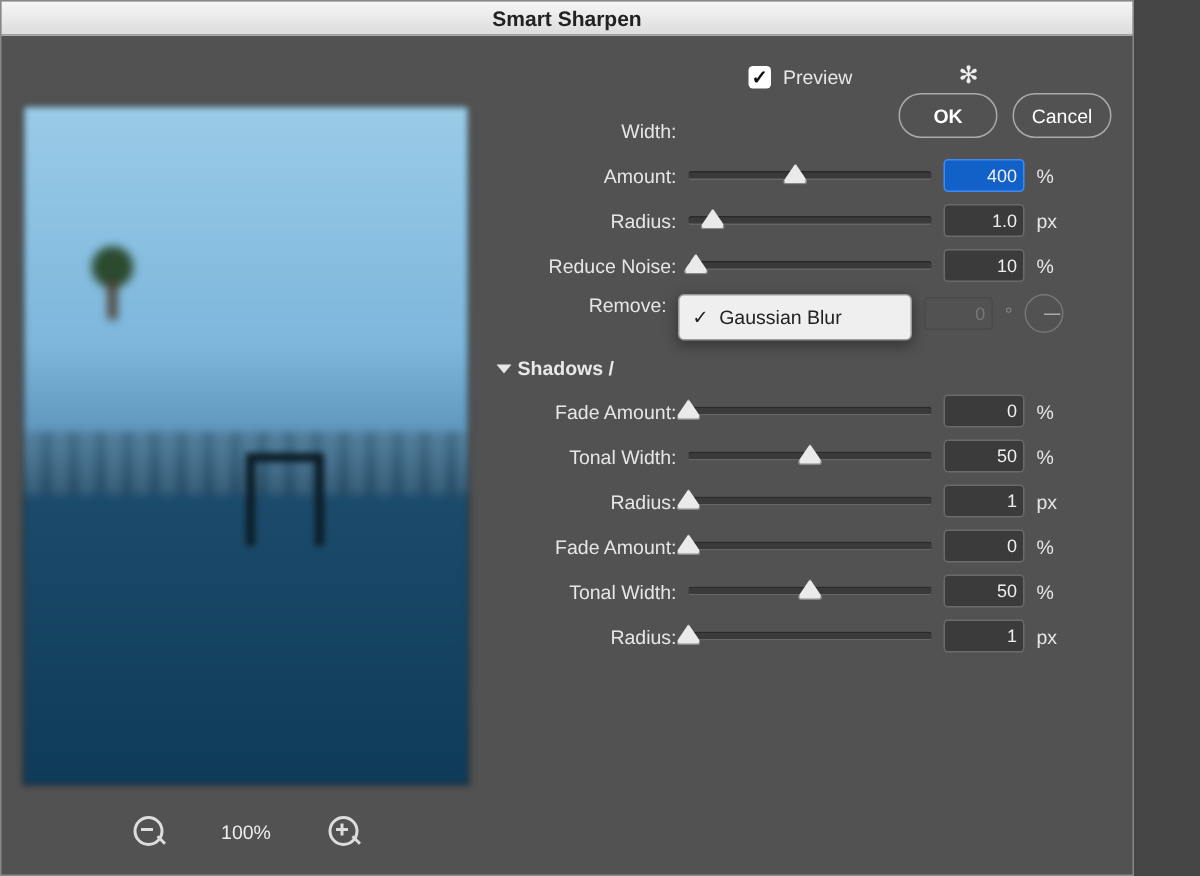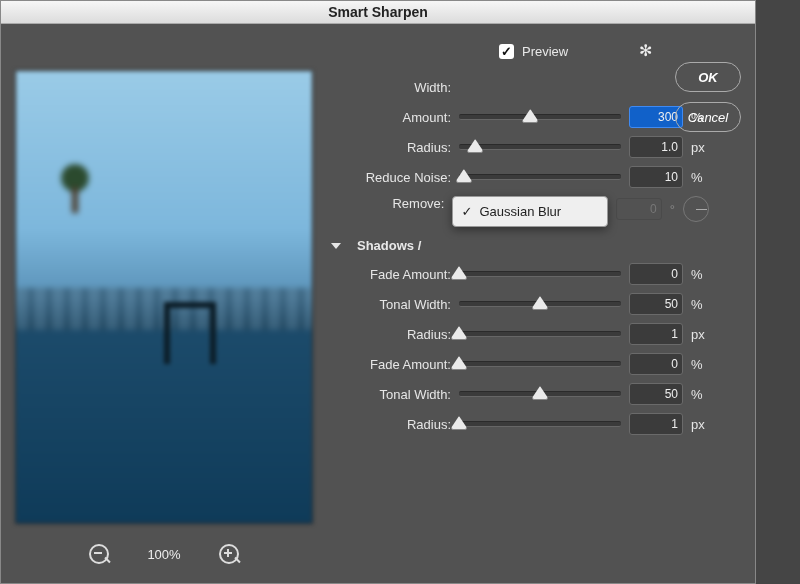--- a/index.html
+++ b/index.html
@@ -14,38 +14,38 @@
   .pier{position:absolute;left:148px;top:51%;width:40px;height:56px;border-left:6px solid #0b1c26;border-right:6px solid #0b1c26;border-top:6px solid #0b1c26;}
   .zoombar{display:flex;align-items:center;justify-content:center;gap:38px;padding:20px 0 4px 0;}
   .zoom-icon{width:16px;height:16px;border:2px solid #ddd;border-radius:50%;position:relative;}
   .zoom-icon::after{content:'';position:absolute;width:7px;height:2px;background:#ddd;left:13px;top:13px;transform:rotate(45deg);}
   .zoom-icon.minus::before{content:'';position:absolute;left:3px;top:6px;width:8px;height:2px;background:#ddd;}
   .zoom-icon.plus::before{content:'';position:absolute;left:3px;top:6px;width:8px;height:2px;background:#ddd;}
   .zoom-icon.plus span{position:absolute;left:6px;top:3px;width:2px;height:8px;background:#ddd;}
   .zoom-level{color:#eee;}
 
   .controls-col{flex:1;padding:12px 14px 8px 8px;box-sizing:border-box;position:relative;}
-  .right-buttons{position:absolute;right:14px;top:38px;display:flex;flex-direction:column;gap:10px;font-style:italic;}
+  .right-buttons{position:absolute;right:14px;top:38px;display:flex;flex-direction:row;gap:10px;}
   .pill{min-width:64px;height:28px;border-radius:16px;border:1px solid #aaa;color:#fff;background:transparent;display:flex;align-items:center;justify-content:center;font-size:13px;}
   .pill.ok{font-weight:bold;}
   .row{display:flex;align-items:center;height:30px;gap:8px;}
   .row .lbl{width:122px;text-align:right;color:#e6e6e6;}
   .row.sub .lbl{width:122px;}
   .row.toprow{margin-bottom:6px;padding-left:40px;}
   .check{width:15px;height:15px;background:#fff;border-radius:3px;display:inline-flex;align-items:center;justify-content:center;color:#111;font-size:13px;font-weight:bold;}
   .gear{width:16px;height:16px;margin-left:auto;margin-right:86px;color:#eee;font-size:16px;line-height:16px;}
   .select{flex:1;max-width:252px;height:22px;background:#3b3b3b;border:1px solid #6a6a6a;border-radius:4px;display:flex;align-items:center;padding:0 20px 0 8px;position:relative;color:#e8e8e8;}
   .chevron{position:absolute;right:6px;top:6px;width:0;height:0;border-left:5px solid transparent;border-right:5px solid transparent;border-top:6px solid #ccc;}
   .slider{flex:1;max-width:164px;height:4px;background:#3a3a3a;border-top:1px solid #2a2a2a;border-bottom:1px solid #666;position:relative;border-radius:2px;}
   .thumb{position:absolute;top:-6px;width:14px;height:14px;background:#f0f0f0;border:1px solid #888;transform:translateX(-50%);clip-path:polygon(0 100%,50% 0,100% 100%);border-radius:2px;}
   .thumb{clip-path:polygon(0 85%,50% 0,100% 85%,100% 100%,0 100%);background:#eaeaea;width:14px;height:12px;top:-6px;border-radius:2px;}
   .val{width:44px;height:20px;background:#3b3b3b;border:1px solid #6a6a6a;border-radius:3px;display:flex;align-items:center;justify-content:flex-end;padding:0 4px;color:#eee;font-size:12px;}
   .val.sel{background:#1161c9;border-color:#3f8af2;}
   .unit{width:18px;color:#e6e6e6;}
-  .section-hdr{display:flex;align-items:center;gap:12px;font-weight:bold;margin:12px 0 6px 2px;}
+  .section-hdr{display:flex;align-items:center;gap:0;font-weight:bold;margin:12px 0 6px 2px;}
   .disclose{display:inline-block;width:0;height:0;border-left:5px solid transparent;border-right:5px solid transparent;border-top:6px solid #e6e6e6;margin-right:4px;}
   .highlights-hdr{font-weight:bold;margin:16px 0 6px 6px;}
 
   .remove-row{align-items:flex-start;padding-top:4px;}
   .dropdown{position:relative;width:162px;background:#efefef;border:1px solid #999;border-radius:4px;box-shadow:0 3px 10px rgba(0,0,0,.4);color:#222;padding:3px 0;}
   .dropdown .item{padding:4px 10px 4px 26px;position:relative;font-size:13px;}
   .dropdown .item .chk{position:absolute;left:8px;}
   .angle-group{display:flex;align-items:center;gap:8px;color:#8b8b8b;}
   .angle-box{width:36px;height:20px;border:1px solid #4a4a4a;border-radius:3px;text-align:right;padding:0 4px;line-height:20px;font-size:12px;color:#777;}
   .deg{color:#888;}
@@ -91,21 +91,21 @@
 
       <div class="row main-sliders">
         <span class="lbl">Width:</span>
       </div>
 
       <div class="row main-sliders">
         <span class="lbl">Amount:</span>
         <div class="slider">
             <div class="thumb" style="left:44%"></div>
           </div>
-        <div class="val sel">300</div>
+        <div class="val sel">400</div>
         <span class="unit">%</span>
       </div>
       <div class="row main-sliders">
         <span class="lbl">Radius:</span>
         <div class="slider">
             <div class="thumb" style="left:10%"></div>
           </div>
         <div class="val">1.0</div>
         <span class="unit">px</span>
       </div>

